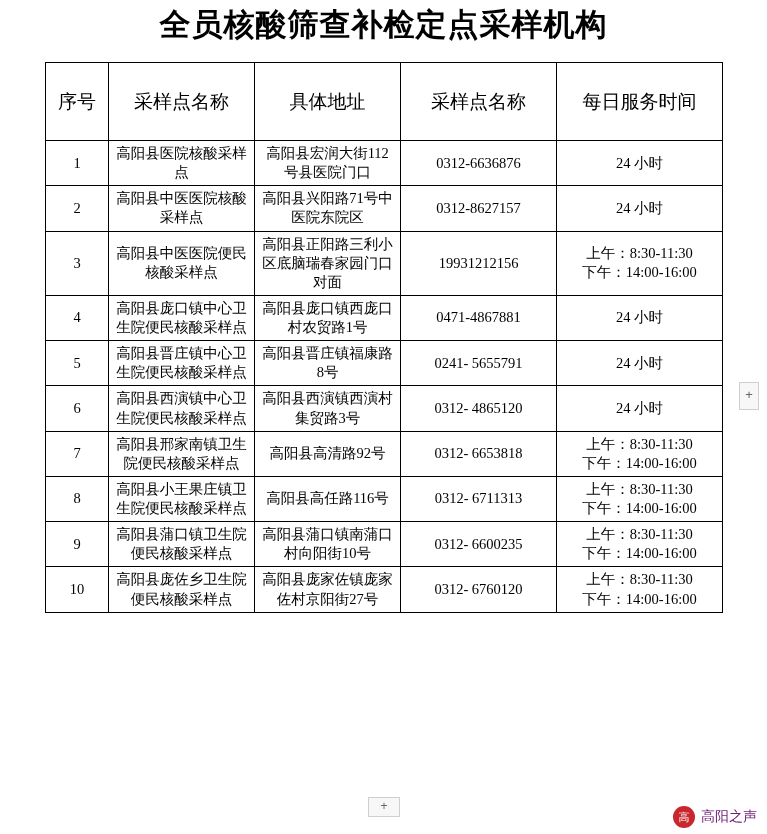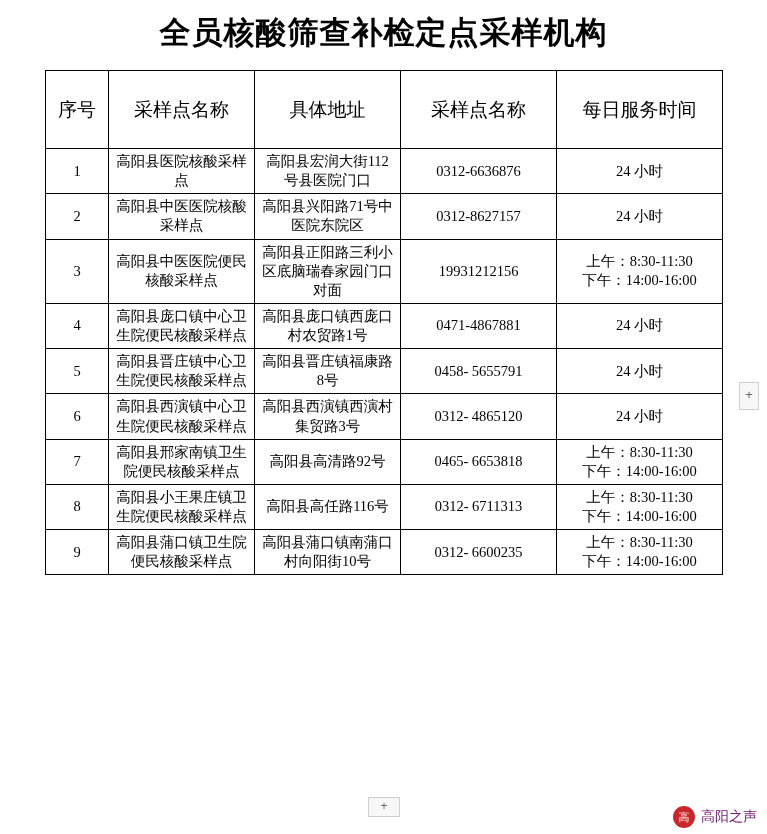--- a/index.html
+++ b/index.html
@@ -19,21 +19,21 @@
     width: 767px;
     height: 834px;
     background: #ffffff;
   }
   .title {
     text-align: center;
     font-size: 31px;
     font-weight: bold;
     color: #000000;
     letter-spacing: 1px;
-    padding: 12px 0 16px 0;
+    padding: 4px 0 16px 0;
     font-family: "Liberation Serif", serif;
   }
   .table-wrap {
     padding: 0 45px 0 45px;
     box-sizing: border-box;
   }
   table.samp {
     border-collapse: collapse;
     width: 677px;
     table-layout: fixed;
@@ -184,39 +184,39 @@
           <td>高阳县庞口镇西庞口村农贸路1号</td>
           <td class="tel">0471-4867881</td>
           <td class="time">
             <span class="l">24 小时</span>
           </td>
         </tr>
         <tr>
           <td class="idx">5</td>
           <td>高阳县晋庄镇中心卫生院便民核酸采样点</td>
           <td>高阳县晋庄镇福康路8号</td>
-          <td class="tel">0458- 5655791</td>
+          <td class="tel">0241- 5655791</td>
           <td class="time">
             <span class="l">24 小时</span>
           </td>
         </tr>
         <tr>
           <td class="idx">6</td>
           <td>高阳县西演镇中心卫生院便民核酸采样点</td>
           <td>高阳县西演镇西演村集贸路3号</td>
           <td class="tel">0312- 4865120</td>
           <td class="time">
             <span class="l">24 小时</span>
           </td>
         </tr>
         <tr>
           <td class="idx">7</td>
           <td>高阳县邢家南镇卫生院便民核酸采样点</td>
           <td>高阳县高清路92号</td>
-          <td class="tel">0465- 6653818</td>
+          <td class="tel">0312- 6653818</td>
           <td class="time">
             <span class="l">上午：8:30-11:30</span>
             <span class="l">下午：14:00-16:00</span>
           </td>
         </tr>
         <tr>
           <td class="idx">8</td>
           <td>高阳县小王果庄镇卫生院便民核酸采样点</td>
           <td>高阳县高任路116号</td>
           <td class="tel">0312- 6711313</td>
@@ -228,20 +228,30 @@
         <tr>
           <td class="idx">9</td>
           <td>高阳县蒲口镇卫生院便民核酸采样点</td>
           <td>高阳县蒲口镇南蒲口村向阳街10号</td>
           <td class="tel">0312- 6600235</td>
           <td class="time">
             <span class="l">上午：8:30-11:30</span>
             <span class="l">下午：14:00-16:00</span>
           </td>
         </tr>
+        <tr>
+          <td class="idx">10</td>
+          <td>高阳县庞佐乡卫生院便民核酸采样点</td>
+          <td>高阳县庞家佐镇庞家佐村京阳街27号</td>
+          <td class="tel">0312- 6760120</td>
+          <td class="time">
+            <span class="l">上午：8:30-11:30</span>
+            <span class="l">下午：14:00-16:00</span>
+          </td>
+        </tr>
       </tbody>
     </table>
   </div>
 
   <div class="side-plus">+</div>
   <div class="bottom-plus">+</div>
 
   <div class="watermark">
     <div class="wm-logo">高</div>
     <div class="wm-text">高阳之声</div>

